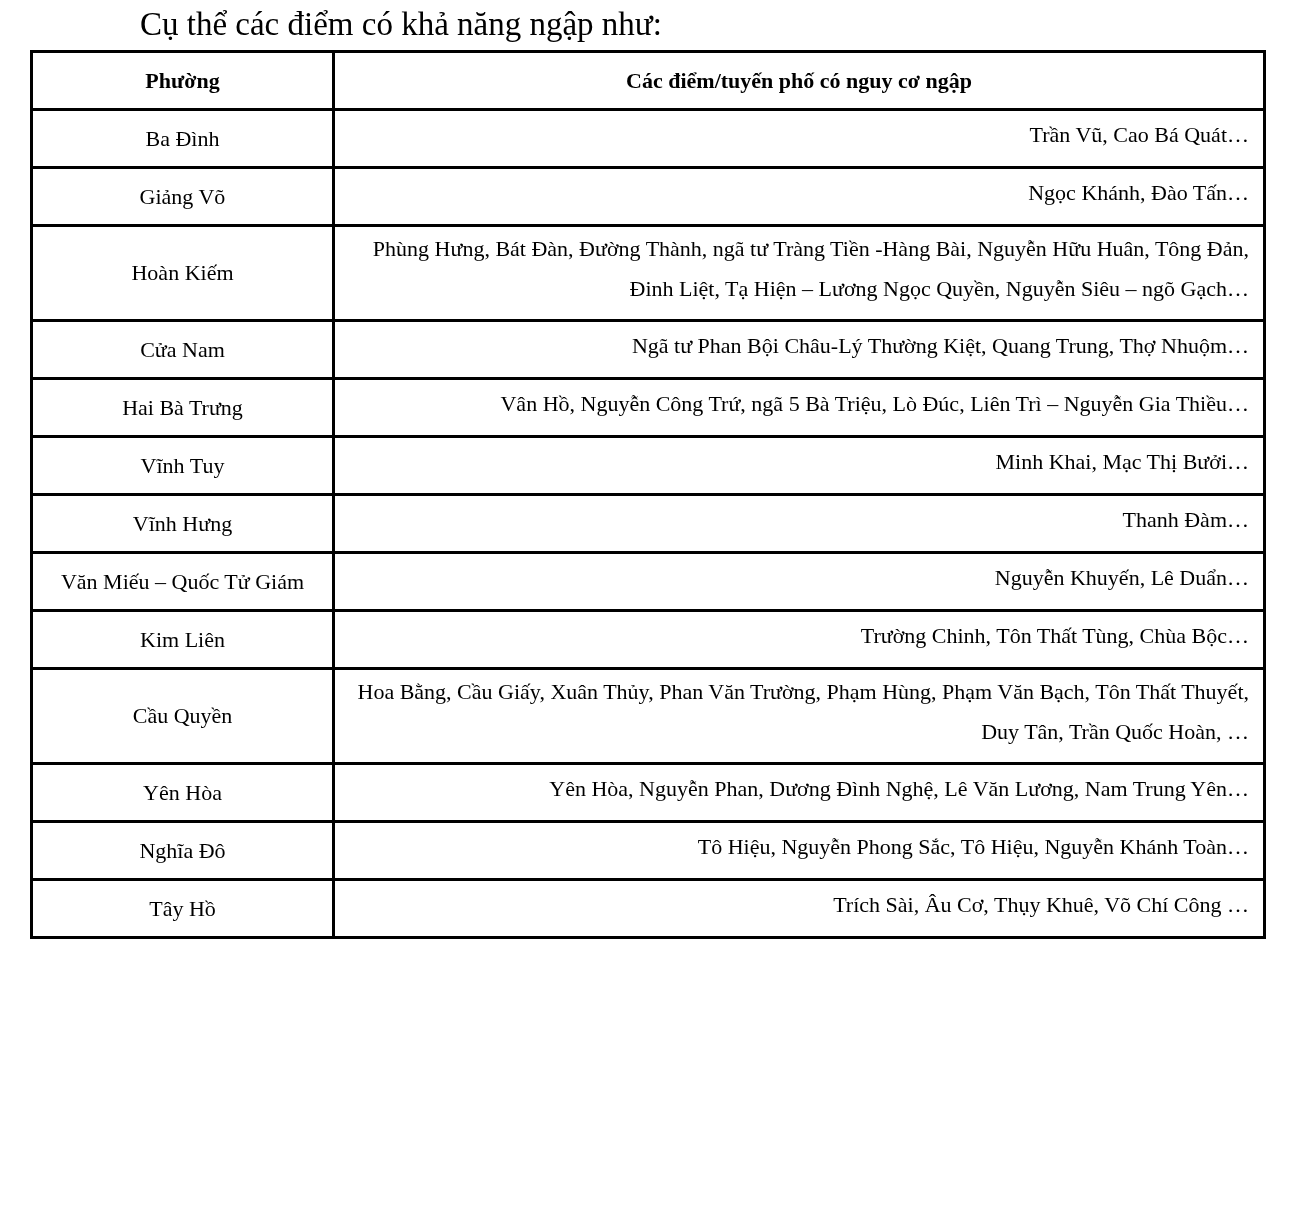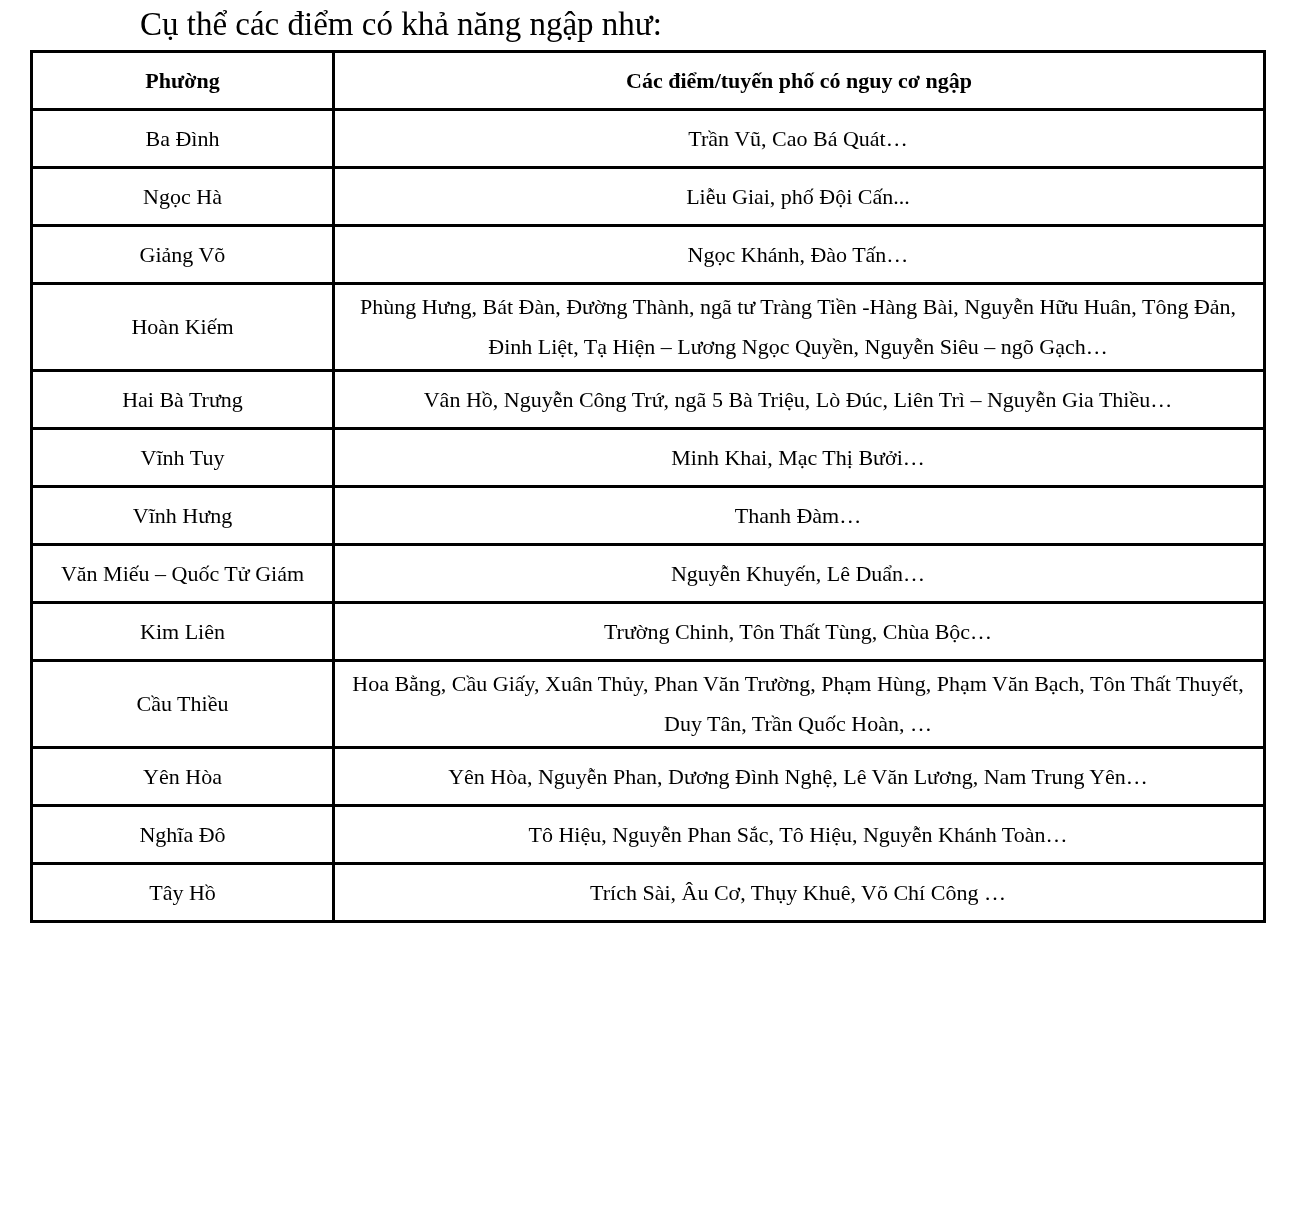--- a/index.html
+++ b/index.html
@@ -44,22 +44,22 @@
     height: 51px;
     padding: 2px 6px;
   }
   td.ward-cell {
     font-weight: normal;
     text-align: center;
     height: 51px;
     padding: 2px 8px;
   }
   td.points-cell {
-    text-align: center;
-    padding: 2px 14px 2px 12px;
+    text-align: right;
+    padding: 2px 14px 10px 12px;
   }
 </style>
 </head>
 <body>
 
 <div class="page">
 
   <p class="doc-title">Cụ thể các điểm có khả năng ngập như:</p>
 
   <table class="flood-table">
@@ -72,30 +72,30 @@
         <th>Phường</th>
         <th>Các điểm/tuyến phố có nguy cơ ngập</th>
       </tr>
     </thead>
     <tbody>
       <tr>
         <td class="ward-cell">Ba Đình</td>
         <td class="points-cell">Trần Vũ, Cao Bá Quát…</td>
       </tr>
       <tr>
-        <td class="ward-cell">Ngọc Hà</td>
-        <td class="points-cell">Liễu Giai, phố Đội Cấn...</td>
-      </tr>
-      <tr>
         <td class="ward-cell">Giảng Võ</td>
         <td class="points-cell">Ngọc Khánh, Đào Tấn…</td>
       </tr>
       <tr>
         <td class="ward-cell">Hoàn Kiếm</td>
         <td class="points-cell">Phùng Hưng, Bát Đàn, Đường Thành, ngã tư Tràng Tiền -Hàng Bài, Nguyễn Hữu Huân, Tông Đản, Đinh Liệt, Tạ Hiện – Lương Ngọc Quyền, Nguyễn Siêu – ngõ Gạch…</td>
+      </tr>
+      <tr>
+        <td class="ward-cell">Cửa Nam</td>
+        <td class="points-cell">Ngã tư Phan Bội Châu-Lý Thường Kiệt, Quang Trung, Thợ Nhuộm…</td>
       </tr>
       <tr>
         <td class="ward-cell">Hai Bà Trưng</td>
         <td class="points-cell">Vân Hồ, Nguyễn Công Trứ, ngã 5 Bà Triệu, Lò Đúc, Liên Trì – Nguyễn Gia Thiều…</td>
       </tr>
       <tr>
         <td class="ward-cell">Vĩnh Tuy</td>
         <td class="points-cell">Minh Khai, Mạc Thị Bưởi…</td>
       </tr>
       <tr>
@@ -104,30 +104,30 @@
       </tr>
       <tr>
         <td class="ward-cell">Văn Miếu – Quốc Tử Giám</td>
         <td class="points-cell">Nguyễn Khuyến, Lê Duẩn…</td>
       </tr>
       <tr>
         <td class="ward-cell">Kim Liên</td>
         <td class="points-cell">Trường Chinh, Tôn Thất Tùng, Chùa Bộc…</td>
       </tr>
       <tr>
-        <td class="ward-cell">Cầu Thiều</td>
+        <td class="ward-cell">Cầu Quyền</td>
         <td class="points-cell">Hoa Bằng, Cầu Giấy, Xuân Thủy, Phan Văn Trường, Phạm Hùng, Phạm Văn Bạch, Tôn Thất Thuyết, Duy Tân, Trần Quốc Hoàn, …</td>
       </tr>
       <tr>
         <td class="ward-cell">Yên Hòa</td>
         <td class="points-cell">Yên Hòa, Nguyễn Phan, Dương Đình Nghệ, Lê Văn Lương, Nam Trung Yên…</td>
       </tr>
       <tr>
         <td class="ward-cell">Nghĩa Đô</td>
-        <td class="points-cell">Tô Hiệu, Nguyễn Phan Sắc, Tô Hiệu, Nguyễn Khánh Toàn…</td>
+        <td class="points-cell">Tô Hiệu, Nguyễn Phong Sắc, Tô Hiệu, Nguyễn Khánh Toàn…</td>
       </tr>
       <tr>
         <td class="ward-cell">Tây Hồ</td>
         <td class="points-cell">Trích Sài, Âu Cơ, Thụy Khuê, Võ Chí Công …</td>
       </tr>
     </tbody>
   </table>
 </div>
 
 </body></html>

